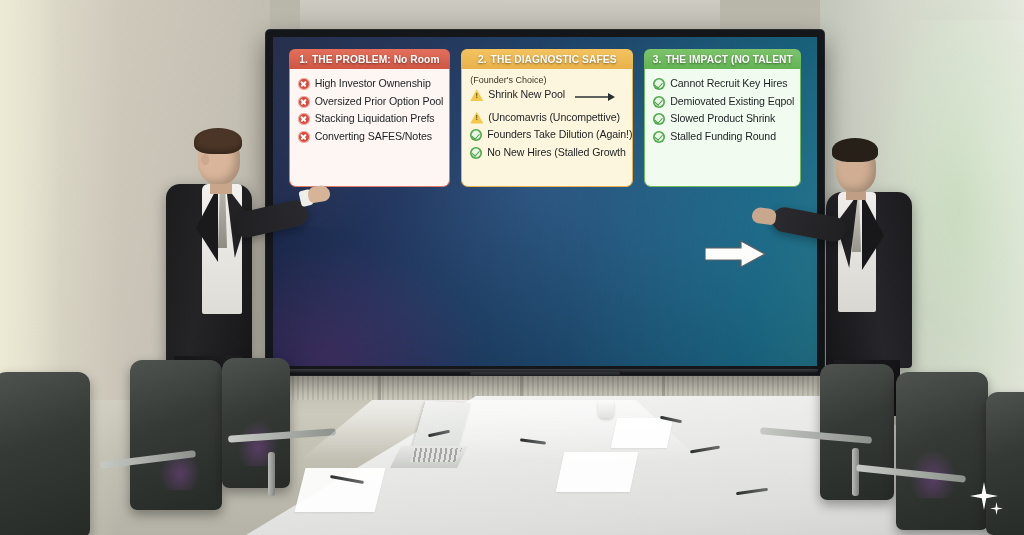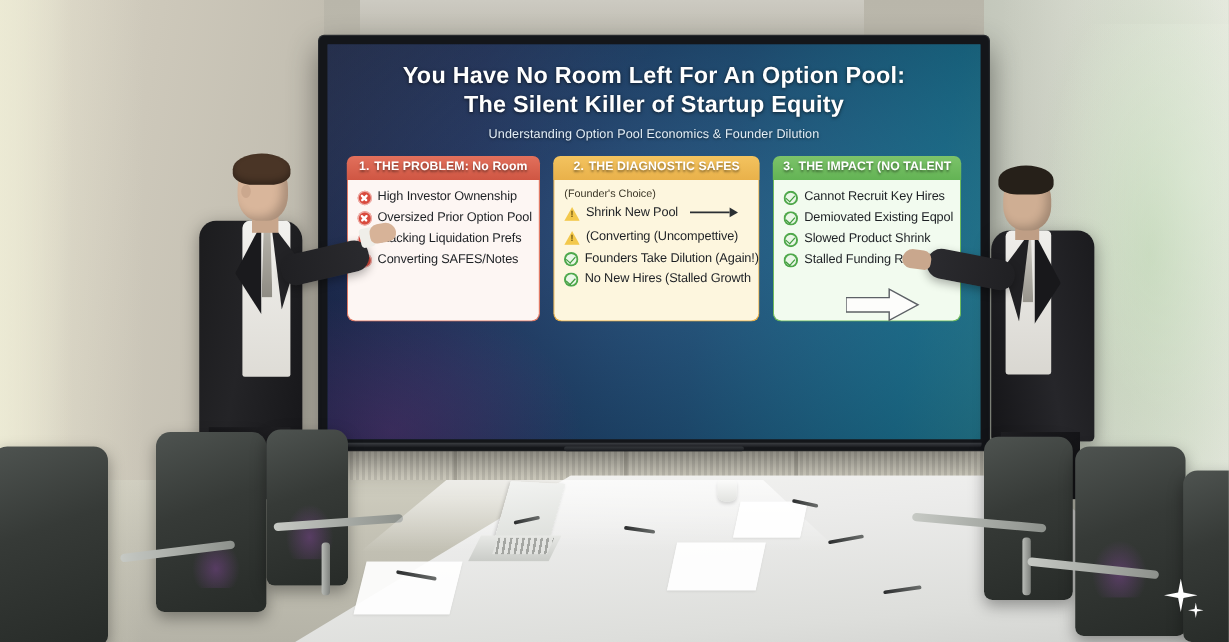--- a/index.html
+++ b/index.html
@@ -146,21 +146,21 @@
     padding:2px 0 0 0; font-weight:normal;
   }
 
   .panel-body {
     border-radius:0 0 7px 7px;
     padding:8px 6px 10px 8px;
     min-height:118px;
   }
   .panel-body.compact { padding-top:4px; }
 
-  .item { display:flex; align-items:center; gap:5px; margin-bottom:4.5px; }
+  .item { display:flex; align-items:flex-start; gap:5px; margin-bottom:4.5px; }
   .item-text {
     font-size:10.6px; line-height:1.16; color:#1d2024;
     letter-spacing:-.1px; white-space:nowrap;
   }
 
   
   .ico { flex:0 0 auto; width:12px; height:12px; margin-top:1px; position:relative; }
   .ico.x {
     border-radius:50%; background:#d94a3d;
     box-shadow:inset 0 0 0 1px rgba(255,255,255,.55);
@@ -438,25 +438,20 @@
   </div>
 
   <div class="floor"></div>
 
   <div id="tv">
     <div id="slide">
 
       <div class="slide-glare"></div>
       <div class="slide-purple"></div>
 
-      <div class="title-wrap">
-        <div class="slide-title">You Have No Room Left For An Option Pool:</div>
-        <div class="slide-title">The Silent Killer of Startup Equity</div>
-        <div class="slide-subtitle">Understanding Option Pool Economics &amp; Founder Dilution</div>
-      </div>
 
       <div class="panels">
 
         <div class="panel p1">
           <div class="panel-head">
             <span class="num">1.</span>
             <span>THE PROBLEM: No Room</span>
           </div>
           <div class="panel-body">
             <div class="item">
@@ -490,21 +485,21 @@
               <span class="item-text">Shrink New Pool</span>
               <span class="inline-arrow">
                 <svg width="40" height="10" viewBox="0 0 40 10">
                   <line x1="0" y1="5" x2="33" y2="5" stroke="#2a2f33" stroke-width="1.4"></line>
                   <polygon points="33,1 40,5 33,9" fill="#2a2f33"></polygon>
                 </svg>
               </span>
             </div>
             <div class="item">
               <span class="ico warn"></span>
-              <span class="item-text">(Converting (Uncompettive)</span>
+              <span class="item-text">(Uncomavris (Uncompettive)</span>
             </div>
             <div class="item">
               <span class="ico check"></span>
               <span class="item-text">Founders Take Dilution (Again!)</span>
             </div>
             <div class="item">
               <span class="ico check"></span>
               <span class="item-text">No New Hires (Stalled Growth</span>
             </div>
           </div>

